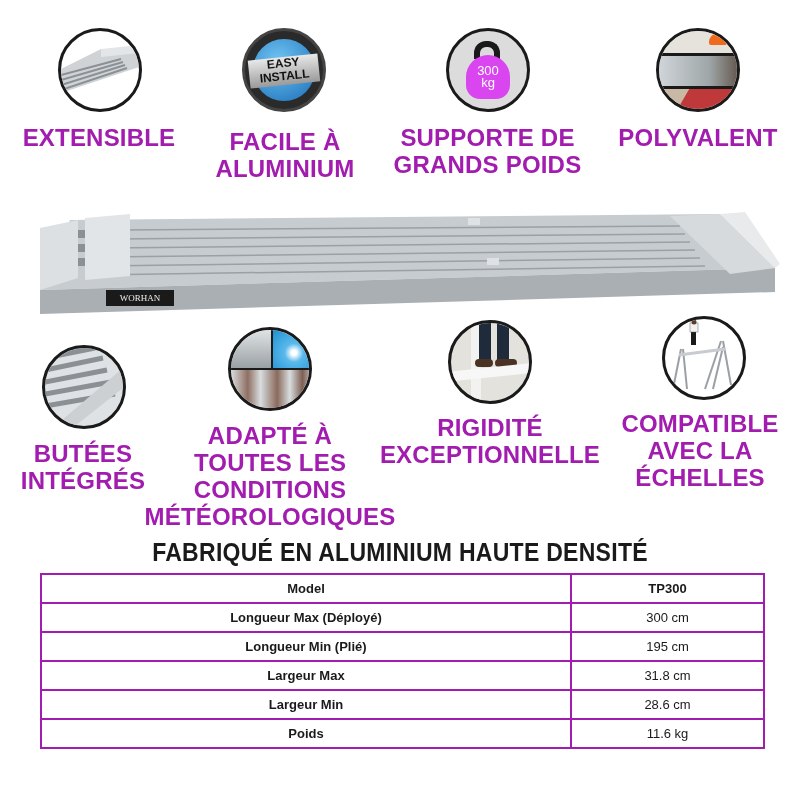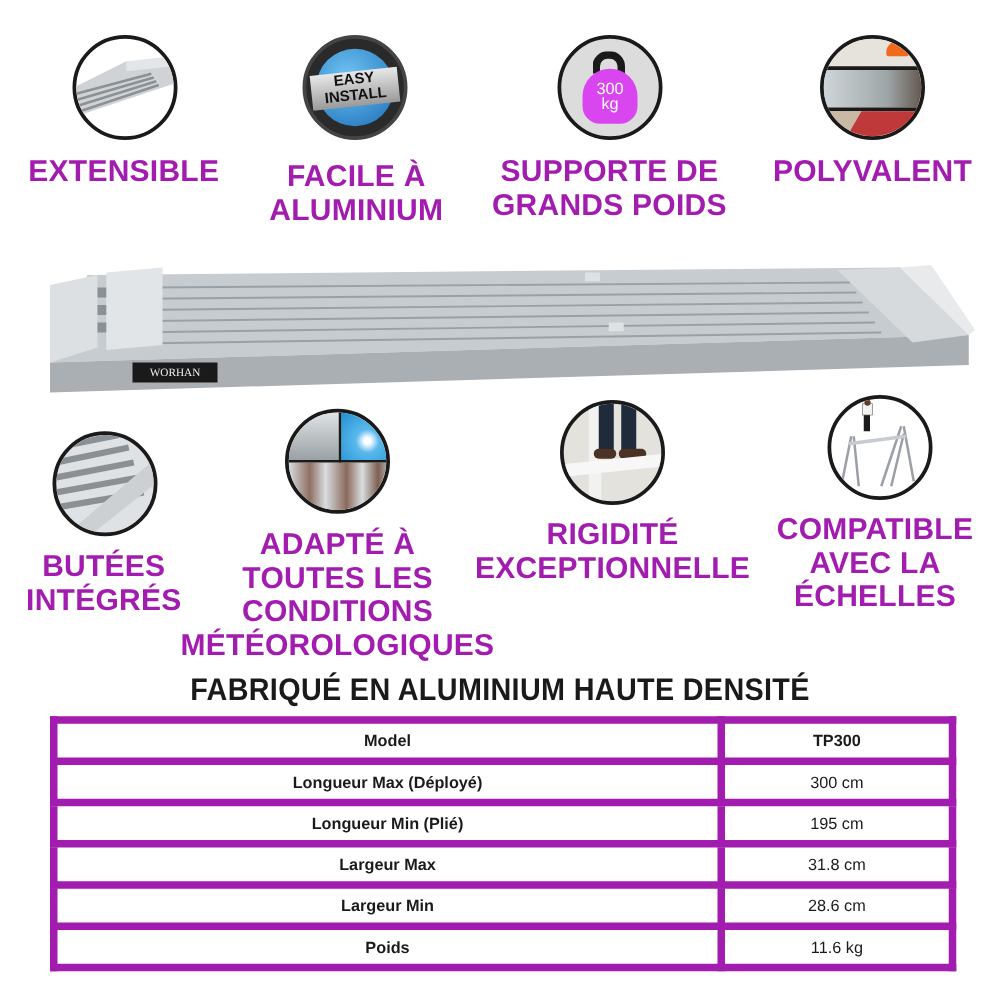--- a/index.html
+++ b/index.html
@@ -1,21 +1,21 @@
 <!DOCTYPE html>
 <html><head>
 <meta charset="utf-8">
 <style>
   html,body{margin:0;padding:0;}
   body{width:800px;height:800px;background:#fff;position:relative;overflow:hidden;font-family:"Liberation Sans",sans-serif;color:#1a1a1a;}
   .circle{position:absolute;border:3px solid #1a1a1a;border-radius:50%;overflow:hidden;box-sizing:border-box;background:#eee;}
   .label{position:absolute;font-weight:bold;font-size:24px;line-height:27px;text-align:center;white-space:nowrap;letter-spacing:0.2px;color:#a21caf;}
   .heading{position:absolute;left:0;width:800px;top:538px;text-align:center;font-weight:bold;font-size:25px;letter-spacing:0.3px;transform:scaleX(0.92);}
   table.spec{position:absolute;left:40px;top:573px;width:725px;border-collapse:collapse;font-size:13px;}
-  table.spec td{border:6px solid #a21caf;height:27px;padding:0;text-align:center;}
+  table.spec td{border:2px solid #a21caf;height:27px;padding:0;text-align:center;}
   table.spec td.k{font-weight:bold;width:528px;}
   table.spec td.v{font-weight:normal;}
   table.spec tr.hdr td.v{font-weight:bold;border-radius:12px;}
 </style>
 </head>
 <body>
 
 <div class="circle" style="left:58px;top:28px;width:84px;height:84px;background:#fff;">
   <svg width="78" height="78" viewBox="0 0 78 78">
     <polygon points="0,38 40,18 78,22 78,36 0,62" fill="#cfd3d6"></polygon>

